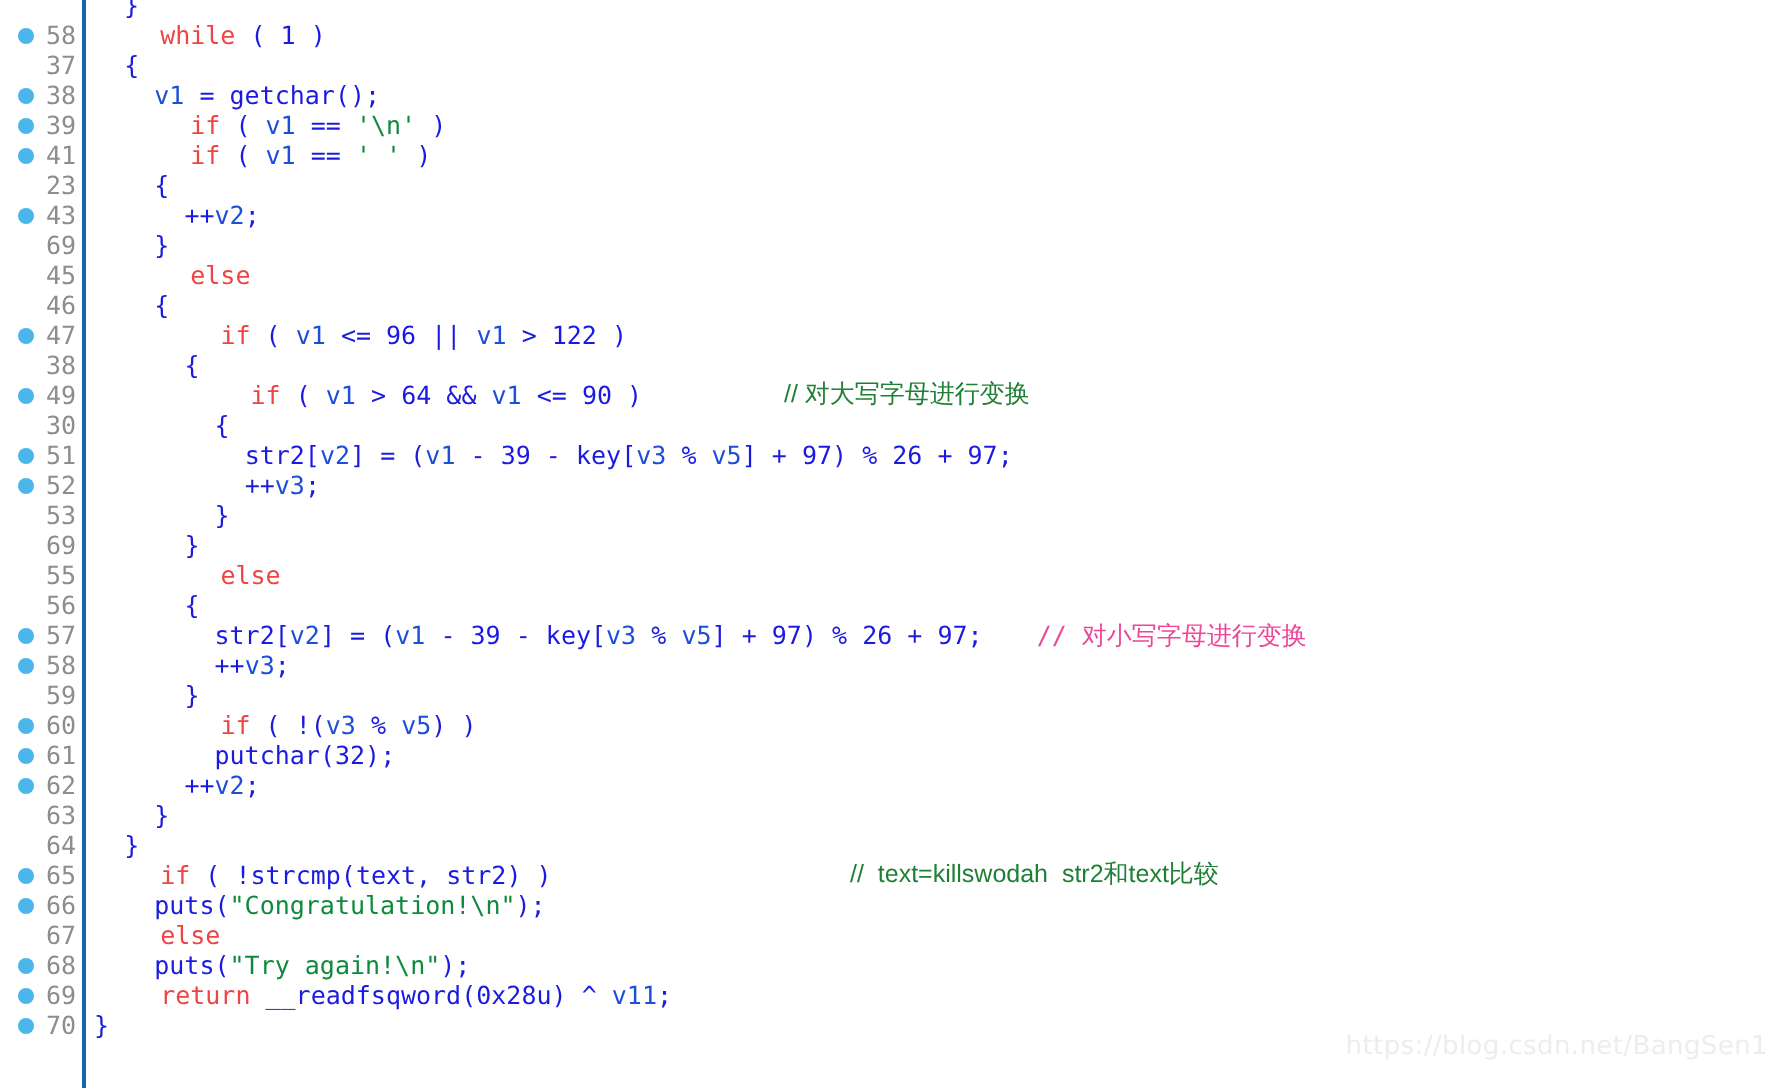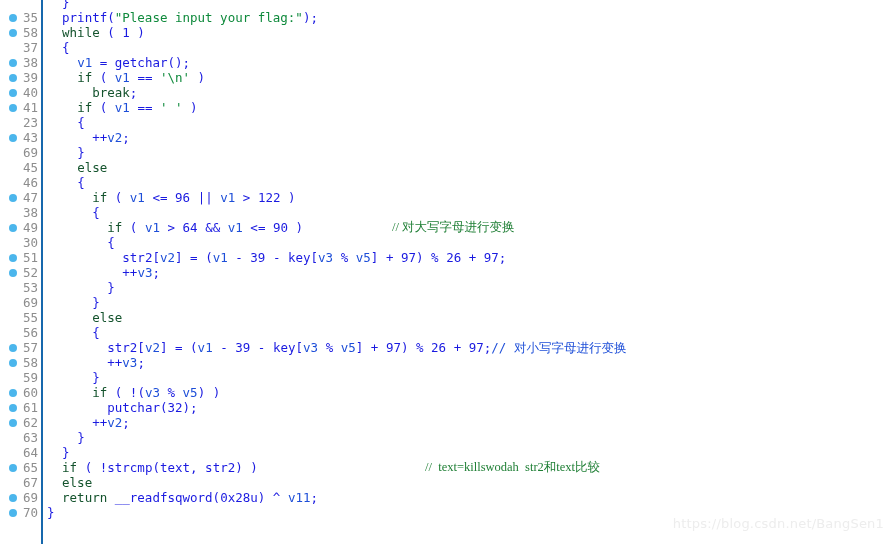--- a/index.html
+++ b/index.html
@@ -77,38 +77,38 @@
     position: absolute;
     left: 47px;
     top: 0;
     white-space: pre;
     color: #1a1ae0;
     font-size: 12.5px;
     font-family: "DejaVu Sans Mono", "Liberation Mono", monospace;
   }
 
   
-  .t-kw   { color: #14532d; }
+  .t-kw   { color: #ef4444; margin-left: 18px; }
   .t-id   { color: #1a1ae0; }
   .t-var  { color: #1d4ed8; }
   .t-num  { color: #1a1ae0; }
   .t-str  { color: #0f8a3c; }
-  .t-cmt  { color: #1d4ed8; }
+  .t-cmt  { color: #ec4899; margin-left: 27px; }
   .t-punc { color: #1a1ae0; }
 
   .cmt-col {
     position: absolute;
     top: 0;
     white-space: pre;
     color: #1f7f35;
     font-size: 12.5px;
     font-family: "DejaVu Sans Mono", "Liberation Mono", monospace;
   }
   .cmt-cjk {
-    font-family: Liberation Serif, serif;
+    font-family: Liberation Sans, sans-serif;
   }
 
   
   .watermark {
     position: absolute;
     right: 10px;
     bottom: 13px;
     color: #ededed;
     font-size: 13px;
     font-family: "DejaVu Sans", "Liberation Sans", sans-serif;
@@ -119,26 +119,24 @@
 </head>
 <body>
 
 <div id="editor">
 
   <div class="gutter"></div>
   <div class="gutter-rule"></div>
 
   <div class="rows" id="rows">
       <div class="row"><span class="code"><span class="t-punc">  }</span></span></div>
-      <div class="row"><span class="bp"></span><span class="lnum">35</span><span class="code"><span class="t-punc"> </span><span class="t-punc"> </span><span class="t-id">printf</span><span class="t-punc">(</span><span class="t-str">"Please input your flag:"</span><span class="t-punc">)</span><span class="t-punc">;</span></span></div>
       <div class="row"><span class="bp"></span><span class="lnum">58</span><span class="code"><span class="t-punc"> </span><span class="t-punc"> </span><span class="t-kw">while</span><span class="t-punc"> </span><span class="t-punc">(</span><span class="t-punc"> </span><span class="t-num">1</span><span class="t-punc"> </span><span class="t-punc">)</span></span></div>
       <div class="row"><span class="lnum">37</span><span class="code"><span class="t-punc"> </span><span class="t-punc"> </span><span class="t-punc">{</span></span></div>
       <div class="row"><span class="bp"></span><span class="lnum">38</span><span class="code"><span class="t-punc"> </span><span class="t-punc"> </span><span class="t-punc"> </span><span class="t-punc"> </span><span class="t-var">v1</span><span class="t-punc"> </span><span class="t-punc">=</span><span class="t-punc"> </span><span class="t-id">getchar</span><span class="t-punc">(</span><span class="t-punc">)</span><span class="t-punc">;</span></span></div>
       <div class="row"><span class="bp"></span><span class="lnum">39</span><span class="code"><span class="t-punc"> </span><span class="t-punc"> </span><span class="t-punc"> </span><span class="t-punc"> </span><span class="t-kw">if</span><span class="t-punc"> </span><span class="t-punc">(</span><span class="t-punc"> </span><span class="t-var">v1</span><span class="t-punc"> </span><span class="t-punc">=</span><span class="t-punc">=</span><span class="t-punc"> </span><span class="t-str">'\n'</span><span class="t-punc"> </span><span class="t-punc">)</span></span></div>
-      <div class="row"><span class="bp"></span><span class="lnum">40</span><span class="code"><span class="t-punc"> </span><span class="t-punc"> </span><span class="t-punc"> </span><span class="t-punc"> </span><span class="t-punc"> </span><span class="t-punc"> </span><span class="t-kw">break</span><span class="t-punc">;</span></span></div>
       <div class="row"><span class="bp"></span><span class="lnum">41</span><span class="code"><span class="t-punc"> </span><span class="t-punc"> </span><span class="t-punc"> </span><span class="t-punc"> </span><span class="t-kw">if</span><span class="t-punc"> </span><span class="t-punc">(</span><span class="t-punc"> </span><span class="t-var">v1</span><span class="t-punc"> </span><span class="t-punc">=</span><span class="t-punc">=</span><span class="t-punc"> </span><span class="t-str">' '</span><span class="t-punc"> </span><span class="t-punc">)</span></span></div>
       <div class="row"><span class="lnum">23</span><span class="code"><span class="t-punc"> </span><span class="t-punc"> </span><span class="t-punc"> </span><span class="t-punc"> </span><span class="t-punc">{</span></span></div>
       <div class="row"><span class="bp"></span><span class="lnum">43</span><span class="code"><span class="t-punc"> </span><span class="t-punc"> </span><span class="t-punc"> </span><span class="t-punc"> </span><span class="t-punc"> </span><span class="t-punc"> </span><span class="t-punc">+</span><span class="t-punc">+</span><span class="t-var">v2</span><span class="t-punc">;</span></span></div>
       <div class="row"><span class="lnum">69</span><span class="code"><span class="t-punc"> </span><span class="t-punc"> </span><span class="t-punc"> </span><span class="t-punc"> </span><span class="t-punc">}</span></span></div>
       <div class="row"><span class="lnum">45</span><span class="code"><span class="t-punc"> </span><span class="t-punc"> </span><span class="t-punc"> </span><span class="t-punc"> </span><span class="t-kw">else</span></span></div>
       <div class="row"><span class="lnum">46</span><span class="code"><span class="t-punc"> </span><span class="t-punc"> </span><span class="t-punc"> </span><span class="t-punc"> </span><span class="t-punc">{</span></span></div>
       <div class="row"><span class="bp"></span><span class="lnum">47</span><span class="code"><span class="t-punc"> </span><span class="t-punc"> </span><span class="t-punc"> </span><span class="t-punc"> </span><span class="t-punc"> </span><span class="t-punc"> </span><span class="t-kw">if</span><span class="t-punc"> </span><span class="t-punc">(</span><span class="t-punc"> </span><span class="t-var">v1</span><span class="t-punc"> </span><span class="t-punc">&lt;</span><span class="t-punc">=</span><span class="t-punc"> </span><span class="t-num">96</span><span class="t-punc"> </span><span class="t-punc">|</span><span class="t-punc">|</span><span class="t-punc"> </span><span class="t-var">v1</span><span class="t-punc"> </span><span class="t-punc">&gt;</span><span class="t-punc"> </span><span class="t-num">122</span><span class="t-punc"> </span><span class="t-punc">)</span></span></div>
       <div class="row"><span class="lnum">38</span><span class="code"><span class="t-punc"> </span><span class="t-punc"> </span><span class="t-punc"> </span><span class="t-punc"> </span><span class="t-punc"> </span><span class="t-punc"> </span><span class="t-punc">{</span></span></div>
       <div class="row"><span class="bp"></span><span class="lnum">49</span><span class="code"><span class="t-punc"> </span><span class="t-punc"> </span><span class="t-punc"> </span><span class="t-punc"> </span><span class="t-punc"> </span><span class="t-punc"> </span><span class="t-punc"> </span><span class="t-punc"> </span><span class="t-kw">if</span><span class="t-punc"> </span><span class="t-punc">(</span><span class="t-punc"> </span><span class="t-var">v1</span><span class="t-punc"> </span><span class="t-punc">&gt;</span><span class="t-punc"> </span><span class="t-num">64</span><span class="t-punc"> </span><span class="t-punc">&amp;</span><span class="t-punc">&amp;</span><span class="t-punc"> </span><span class="t-var">v1</span><span class="t-punc"> </span><span class="t-punc">&lt;</span><span class="t-punc">=</span><span class="t-punc"> </span><span class="t-num">90</span><span class="t-punc"> </span><span class="t-punc">)</span></span><span class="cmt-col cmt-cjk" style="left: 392px;">// 对大写字母进行变换</span></div>
       <div class="row"><span class="lnum">30</span><span class="code"><span class="t-punc"> </span><span class="t-punc"> </span><span class="t-punc"> </span><span class="t-punc"> </span><span class="t-punc"> </span><span class="t-punc"> </span><span class="t-punc"> </span><span class="t-punc"> </span><span class="t-punc">{</span></span></div>
@@ -150,19 +148,21 @@
       <div class="row"><span class="lnum">56</span><span class="code"><span class="t-punc"> </span><span class="t-punc"> </span><span class="t-punc"> </span><span class="t-punc"> </span><span class="t-punc"> </span><span class="t-punc"> </span><span class="t-punc">{</span></span></div>
       <div class="row"><span class="bp"></span><span class="lnum">57</span><span class="code"><span class="t-punc"> </span><span class="t-punc"> </span><span class="t-punc"> </span><span class="t-punc"> </span><span class="t-punc"> </span><span class="t-punc"> </span><span class="t-punc"> </span><span class="t-punc"> </span><span class="t-id">str2</span><span class="t-punc">[</span><span class="t-var">v2</span><span class="t-punc">]</span><span class="t-punc"> </span><span class="t-punc">=</span><span class="t-punc"> </span><span class="t-punc">(</span><span class="t-var">v1</span><span class="t-punc"> </span><span class="t-punc">-</span><span class="t-punc"> </span><span class="t-num">39</span><span class="t-punc"> </span><span class="t-punc">-</span><span class="t-punc"> </span><span class="t-id">key</span><span class="t-punc">[</span><span class="t-var">v3</span><span class="t-punc"> </span><span class="t-punc">%</span><span class="t-punc"> </span><span class="t-var">v5</span><span class="t-punc">]</span><span class="t-punc"> </span><span class="t-punc">+</span><span class="t-punc"> </span><span class="t-num">97</span><span class="t-punc">)</span><span class="t-punc"> </span><span class="t-punc">%</span><span class="t-punc"> </span><span class="t-num">26</span><span class="t-punc"> </span><span class="t-punc">+</span><span class="t-punc"> </span><span class="t-num">97</span><span class="t-punc">;</span><span class="t-cmt">// 对小写字母进行变换</span></span></div>
       <div class="row"><span class="bp"></span><span class="lnum">58</span><span class="code"><span class="t-punc"> </span><span class="t-punc"> </span><span class="t-punc"> </span><span class="t-punc"> </span><span class="t-punc"> </span><span class="t-punc"> </span><span class="t-punc"> </span><span class="t-punc"> </span><span class="t-punc">+</span><span class="t-punc">+</span><span class="t-var">v3</span><span class="t-punc">;</span></span></div>
       <div class="row"><span class="lnum">59</span><span class="code"><span class="t-punc"> </span><span class="t-punc"> </span><span class="t-punc"> </span><span class="t-punc"> </span><span class="t-punc"> </span><span class="t-punc"> </span><span class="t-punc">}</span></span></div>
       <div class="row"><span class="bp"></span><span class="lnum">60</span><span class="code"><span class="t-punc"> </span><span class="t-punc"> </span><span class="t-punc"> </span><span class="t-punc"> </span><span class="t-punc"> </span><span class="t-punc"> </span><span class="t-kw">if</span><span class="t-punc"> </span><span class="t-punc">(</span><span class="t-punc"> </span><span class="t-punc">!</span><span class="t-punc">(</span><span class="t-var">v3</span><span class="t-punc"> </span><span class="t-punc">%</span><span class="t-punc"> </span><span class="t-var">v5</span><span class="t-punc">)</span><span class="t-punc"> </span><span class="t-punc">)</span></span></div>
       <div class="row"><span class="bp"></span><span class="lnum">61</span><span class="code"><span class="t-punc"> </span><span class="t-punc"> </span><span class="t-punc"> </span><span class="t-punc"> </span><span class="t-punc"> </span><span class="t-punc"> </span><span class="t-punc"> </span><span class="t-punc"> </span><span class="t-id">putchar</span><span class="t-punc">(</span><span class="t-num">32</span><span class="t-punc">)</span><span class="t-punc">;</span></span></div>
       <div class="row"><span class="bp"></span><span class="lnum">62</span><span class="code"><span class="t-punc"> </span><span class="t-punc"> </span><span class="t-punc"> </span><span class="t-punc"> </span><span class="t-punc"> </span><span class="t-punc"> </span><span class="t-punc">+</span><span class="t-punc">+</span><span class="t-var">v2</span><span class="t-punc">;</span></span></div>
       <div class="row"><span class="lnum">63</span><span class="code"><span class="t-punc"> </span><span class="t-punc"> </span><span class="t-punc"> </span><span class="t-punc"> </span><span class="t-punc">}</span></span></div>
       <div class="row"><span class="lnum">64</span><span class="code"><span class="t-punc"> </span><span class="t-punc"> </span><span class="t-punc">}</span></span></div>
       <div class="row"><span class="bp"></span><span class="lnum">65</span><span class="code"><span class="t-punc"> </span><span class="t-punc"> </span><span class="t-kw">if</span><span class="t-punc"> </span><span class="t-punc">(</span><span class="t-punc"> </span><span class="t-punc">!</span><span class="t-id">strcmp</span><span class="t-punc">(</span><span class="t-id">text</span><span class="t-punc">,</span><span class="t-punc"> </span><span class="t-id">str2</span><span class="t-punc">)</span><span class="t-punc"> </span><span class="t-punc">)</span></span><span class="cmt-col cmt-cjk" style="left: 425px;">//  text=killswodah  str2和text比较</span></div>
+      <div class="row"><span class="bp"></span><span class="lnum">66</span><span class="code"><span class="t-punc"> </span><span class="t-punc"> </span><span class="t-punc"> </span><span class="t-punc"> </span><span class="t-id">puts</span><span class="t-punc">(</span><span class="t-str">"Congratulation!\n"</span><span class="t-punc">)</span><span class="t-punc">;</span></span></div>
       <div class="row"><span class="lnum">67</span><span class="code"><span class="t-punc"> </span><span class="t-punc"> </span><span class="t-kw">else</span></span></div>
+      <div class="row"><span class="bp"></span><span class="lnum">68</span><span class="code"><span class="t-punc"> </span><span class="t-punc"> </span><span class="t-punc"> </span><span class="t-punc"> </span><span class="t-id">puts</span><span class="t-punc">(</span><span class="t-str">"Try again!\n"</span><span class="t-punc">)</span><span class="t-punc">;</span></span></div>
       <div class="row"><span class="bp"></span><span class="lnum">69</span><span class="code"><span class="t-punc"> </span><span class="t-punc"> </span><span class="t-kw">return</span><span class="t-punc"> </span><span class="t-id">__readfsqword</span><span class="t-punc">(</span><span class="t-num">0x28u</span><span class="t-punc">)</span><span class="t-punc"> </span><span class="t-punc">^</span><span class="t-punc"> </span><span class="t-var">v11</span><span class="t-punc">;</span></span></div>
       <div class="row"><span class="bp"></span><span class="lnum">70</span><span class="code"><span class="t-punc">}</span></span></div>
     </div>
 
   <div class="watermark">https://blog.csdn.net/BangSen1</div>
 </div>
 
 </body></html>

